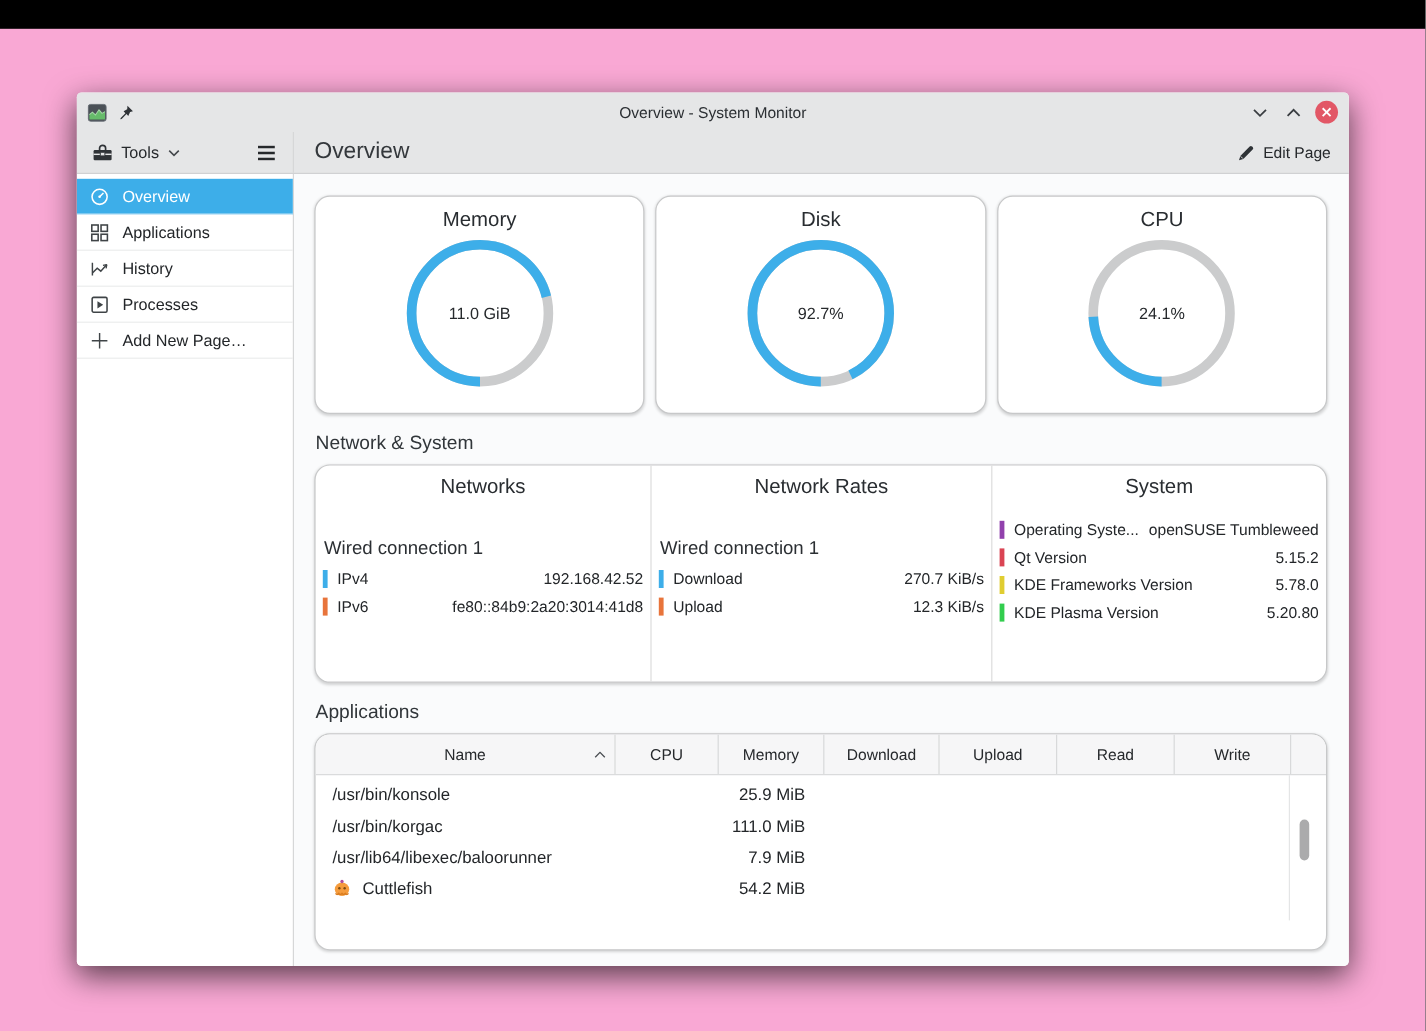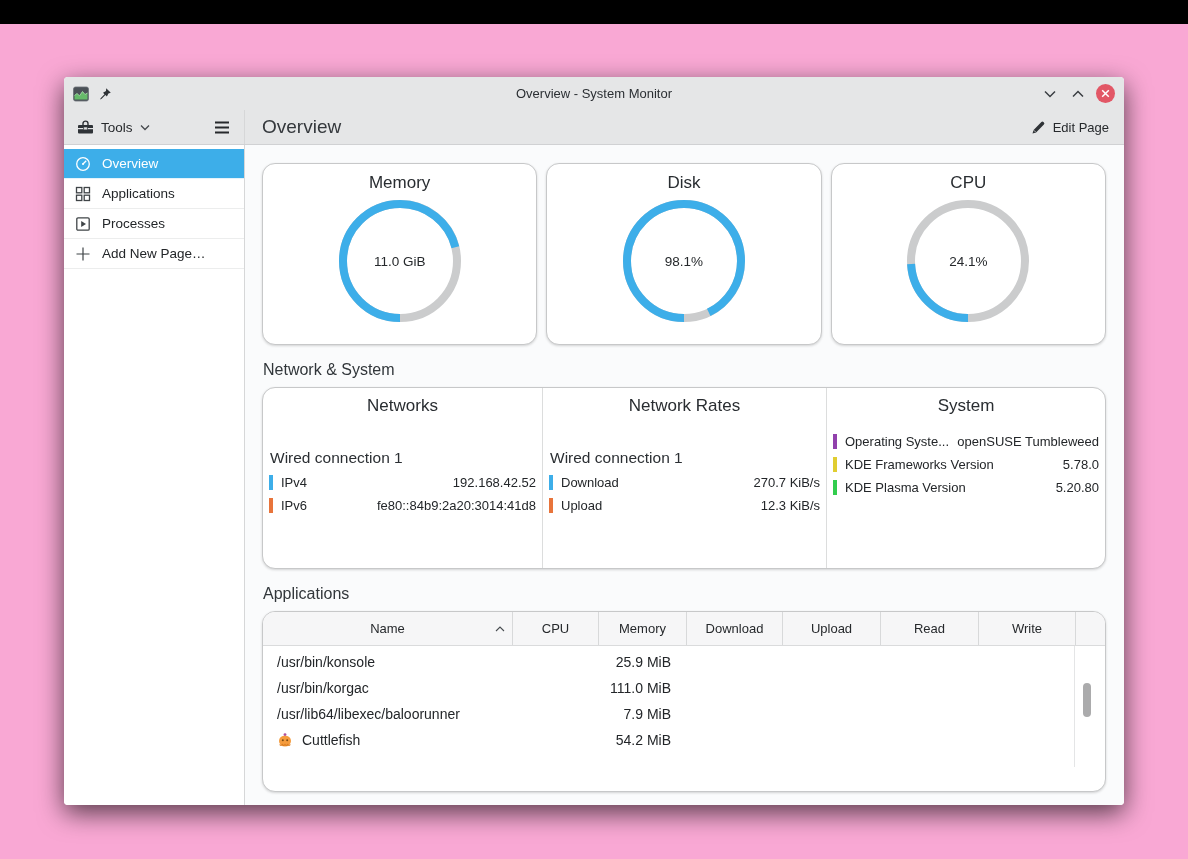--- a/index.html
+++ b/index.html
@@ -185,20 +185,30 @@
                   <rect x="1.5" y="9.2" width="5.3" height="5.3"></rect>
                   <rect x="9.2" y="9.2" width="5.3" height="5.3"></rect>
                 </g>
               </svg>
           </span>
           <span>Applications</span>
         </div>
         <div class="side-item">
           <span class="ico">
             <svg width="16" height="16" viewBox="0 0 16 16">
+                <path d="M2 3 V13.5" stroke="currentColor" stroke-width="1.2"></path>
+                <path d="M2 11.5 L6 7.5 L9 10 L14 4.5" fill="none" stroke="currentColor" stroke-width="1.3"></path>
+                <path d="M14 4.5 L10.8 5.2 M14 4.5 L13.4 7.6" stroke="currentColor" stroke-width="1.1"></path>
+              </svg>
+          </span>
+          <span>History</span>
+        </div>
+        <div class="side-item">
+          <span class="ico">
+            <svg width="16" height="16" viewBox="0 0 16 16">
                 <rect x="1.8" y="1.8" width="12.4" height="12.4" rx="1.2" fill="none" stroke="currentColor" stroke-width="1.3"></rect>
                 <path d="M6.2 5 L11 8 L6.2 11 Z" fill="currentColor"></path>
               </svg>
           </span>
           <span>Processes</span>
         </div>
         <div class="side-item">
           <span class="ico">
             <svg width="16" height="16" viewBox="0 0 16 16">
                 <path d="M8 1.5 V14.5 M1.5 8 H14.5" stroke="currentColor" stroke-width="1.2"></path>
@@ -221,21 +231,21 @@
               <div class="gauge-value">11.0 GiB</div>
             </div>
           </div>
           <div class="card metric-card">
             <div class="metric-title">Disk</div>
             <div class="gauge-wrap">
               <svg width="128" height="128" viewBox="0 0 128 128">
                 <circle class="gauge-track" cx="64" cy="64" r="57" stroke="#cbcccd"></circle>
                 <circle class="gauge-fill" cx="64" cy="64" r="57" transform="rotate(90 64 64)" stroke="#3daee9" stroke-dasharray="331.99722844606214 358.1415625092364"></circle>
               </svg>
-              <div class="gauge-value">98.1%</div>
+              <div class="gauge-value">92.7%</div>
             </div>
           </div>
           <div class="card metric-card">
             <div class="metric-title">CPU</div>
             <div class="gauge-wrap">
               <svg width="128" height="128" viewBox="0 0 128 128">
                 <circle class="gauge-track" cx="64" cy="64" r="57" stroke="#cbcccd"></circle>
                 <circle class="gauge-fill" cx="64" cy="64" r="57" transform="rotate(90 64 64)" stroke="#3daee9" stroke-dasharray="86.31211656472597 358.1415625092364"></circle>
               </svg>
               <div class="gauge-value">24.1%</div>
@@ -280,20 +290,25 @@
             </div>
           </div>
 
           <div class="panel-col col-system">
             <div class="panel-title">System</div>
             <div class="sys-rows">
               <div class="legend-row">
                 <span class="legend-bar" style="background: rgb(145, 65, 172);"></span>
                 <span>Operating Syste...</span>
                 <span class="legend-value">openSUSE Tumbleweed</span>
+              </div>
+              <div class="legend-row">
+                <span class="legend-bar" style="background: rgb(218, 68, 83);"></span>
+                <span>Qt Version</span>
+                <span class="legend-value">5.15.2</span>
               </div>
               <div class="legend-row">
                 <span class="legend-bar" style="background: rgb(224, 205, 49);"></span>
                 <span>KDE Frameworks Version</span>
                 <span class="legend-value">5.78.0</span>
               </div>
               <div class="legend-row">
                 <span class="legend-bar" style="background: rgb(50, 205, 78);"></span>
                 <span>KDE Plasma Version</span>
                 <span class="legend-value">5.20.80</span>

